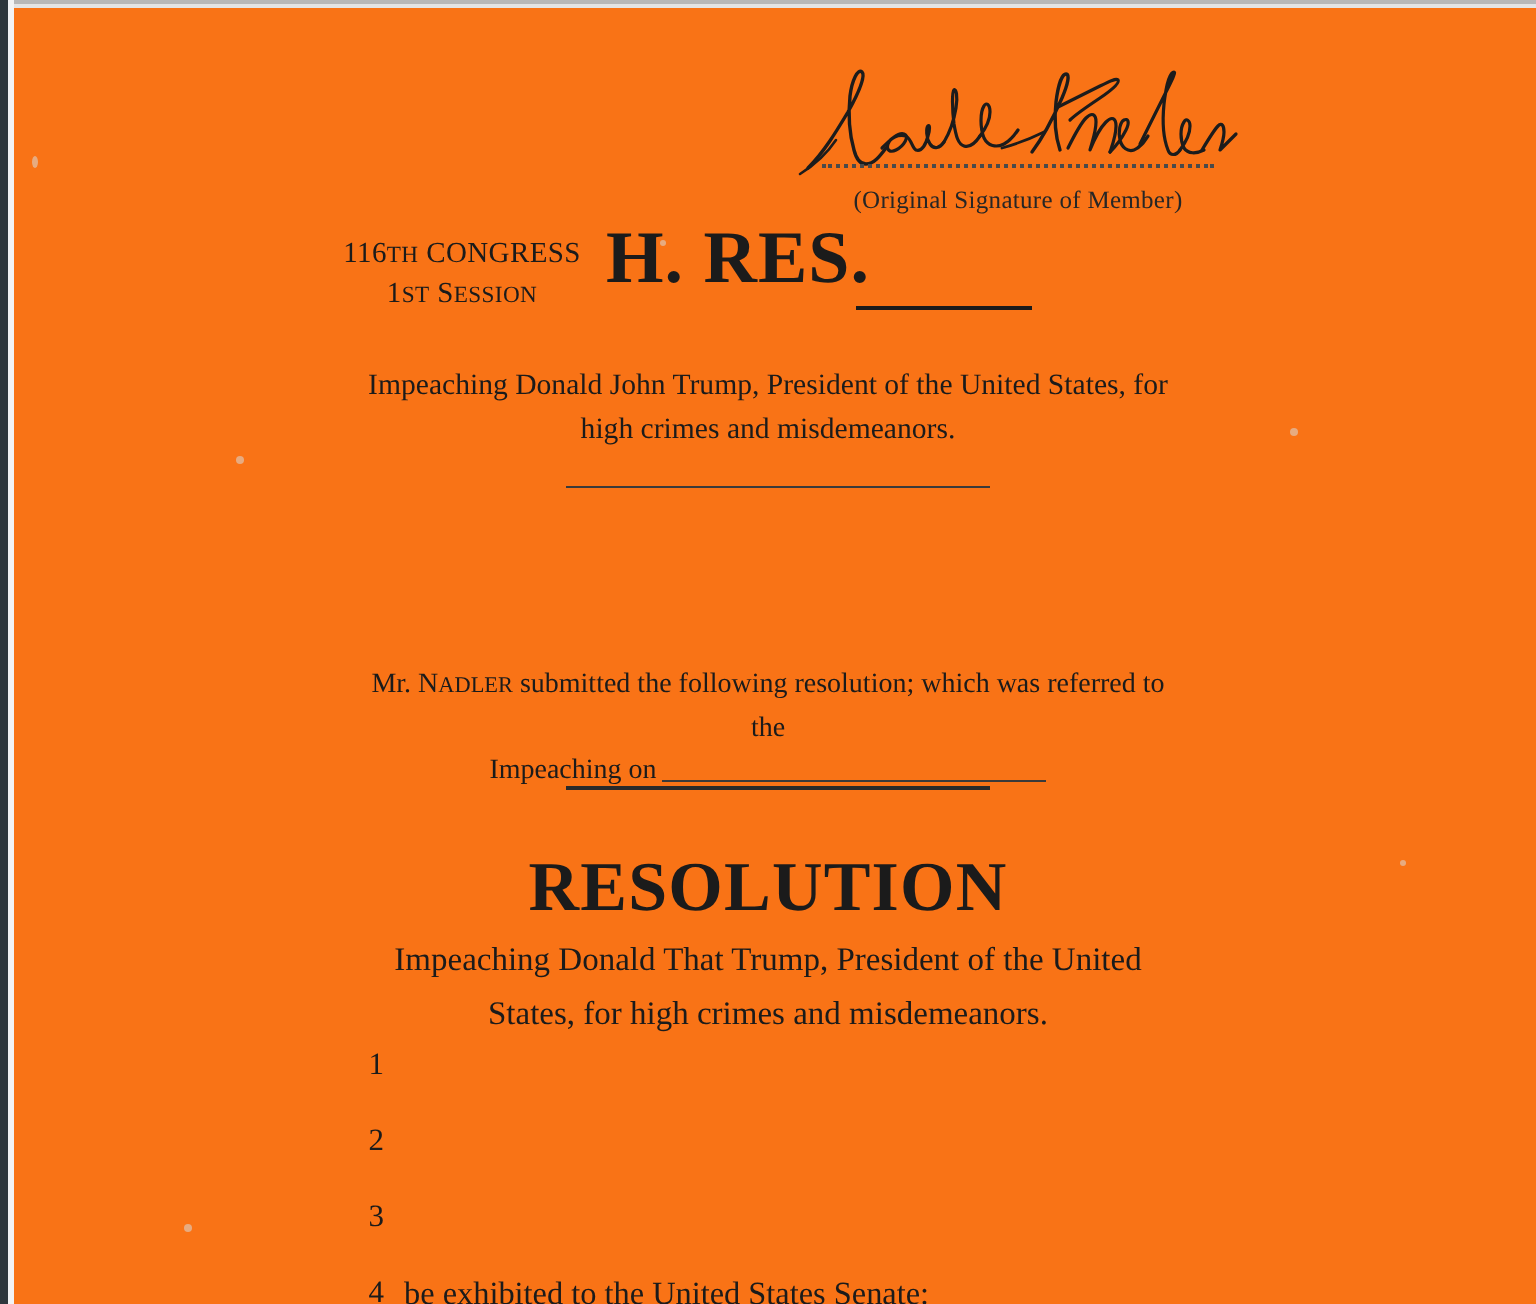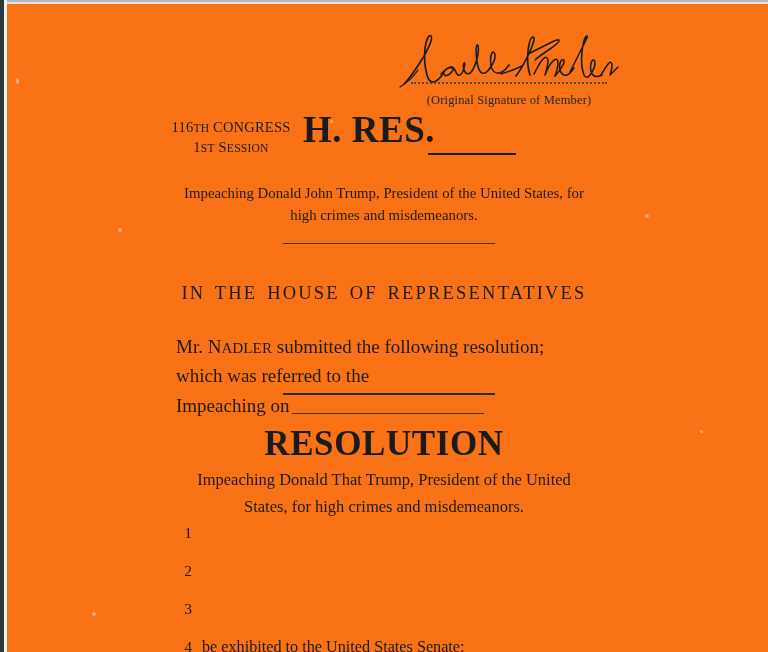--- a/index.html
+++ b/index.html
@@ -154,22 +154,22 @@
     font-size: 18.5px;
     letter-spacing: 2.2px;
     word-spacing: 3px;
   }
 
   .submitted {
     position: absolute;
     left: 176px;
     top: 332px;
     width: 416px;
-    text-align: left;
-    font-size: 19px;
+    text-align: center;
+    font-size: 14px;
     line-height: 1.55;
   }
   .submitted .l2 {
     display: block;
     white-space: nowrap;
   }
   .committee-blank {
     display: inline-block;
     width: 192px;
     border-bottom: 1.6px solid #3a3a3a;
@@ -277,21 +277,20 @@
       <span class="l2">1<span class="sc">ST</span> S<span class="sc">ESSION</span></span>
     </div>
     <div class="hres">H. RES.</div>
     <div class="hres-blank"></div>
   </div>
 
   <div class="subtitle">Impeaching Donald John Trump, President of the United States, for high crimes and misdemeanors.</div>
 
   <div class="rule-a"></div>
 
-  <div class="house-heading">IN THE HOUSE OF REPRESENTATIVES</div>
 
   <div class="submitted">
     <span>Mr. N<span class="sc">ADLER</span> submitted the following resolution; which was referred to the</span>
     <span class="l2">
       <span>Impeaching on</span><span class="committee-blank"></span>
     </span>
   </div>
 
   <div class="rule-b"></div>
 

